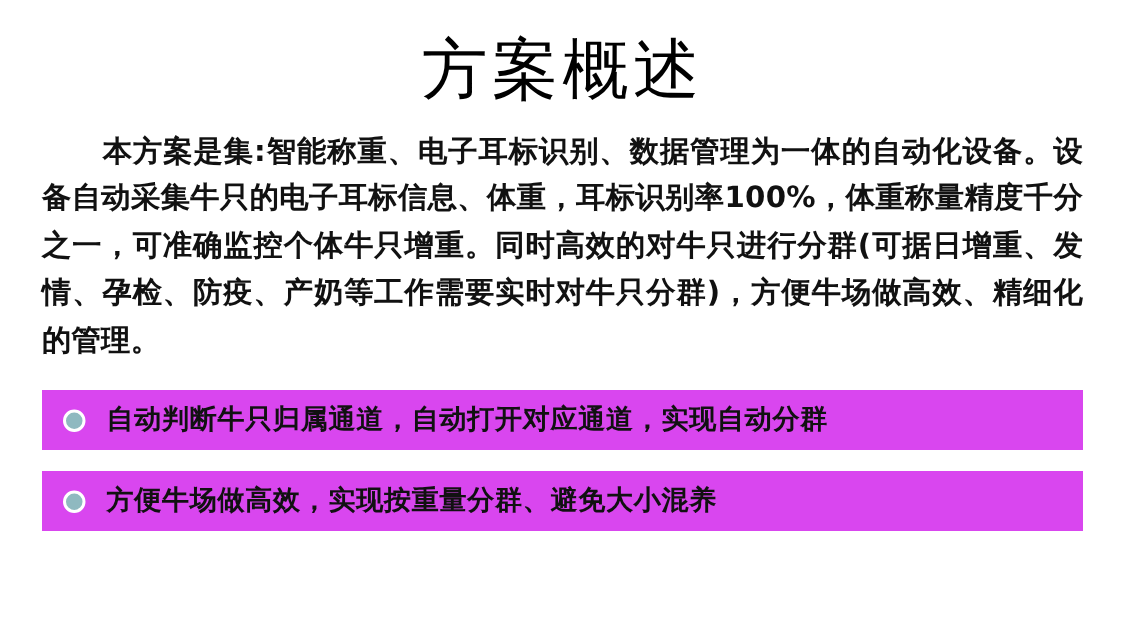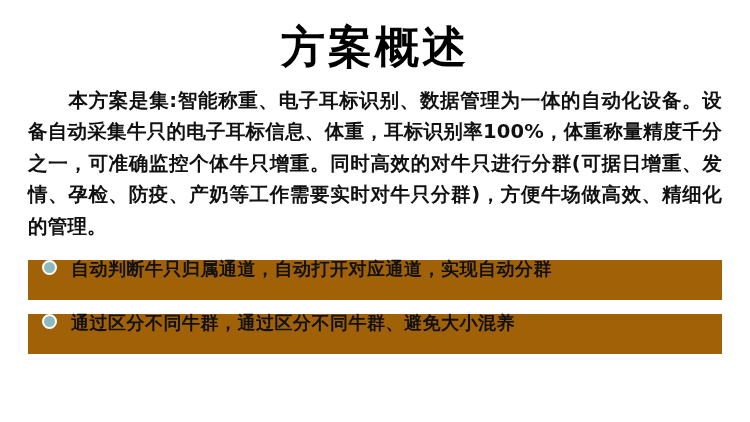--- a/index.html
+++ b/index.html
@@ -15,21 +15,21 @@
   }
   .page {
     position: relative;
     width: 750px;
     height: 422px;
     box-sizing: border-box;
   }
   .title {
     text-align: center;
     font-size: 44px;
-    font-weight: bold;
+    font-weight: normal;
     color: #000000;
     letter-spacing: 3px;
     padding-top: 22px;
     line-height: 1.15;
   }
   .body-text {
     margin: 12px 28px 0 28px;
     font-size: 19.5px;
     font-weight: bold;
     color: #111111;
@@ -40,22 +40,22 @@
   }
   .body-text .indent {
     display: inline-block;
     width: 40px;
   }
   .bullets {
     margin: 18px 28px 0 28px;
   }
   .bullet-row {
     display: flex;
-    align-items: flex-start;
-    background: #a16207;
+    align-items: center;
+    background: #d946ef;
     height: 40px;
     margin-bottom: 14px;
     padding-left: 14px;
     box-sizing: border-box;
   }
   .bullet-dot {
     flex: 0 0 auto;
     width: 15px;
     height: 15px;
     border-radius: 50%;
@@ -83,18 +83,18 @@
 
   <div class="bullets">
 
     <div class="bullet-row">
       <span class="bullet-dot"></span>
       <span class="bullet-label">自动判断牛只归属通道，自动打开对应通道，实现自动分群</span>
     </div>
 
     <div class="bullet-row">
       <span class="bullet-dot"></span>
-      <span class="bullet-label">通过区分不同牛群，通过区分不同牛群、避免大小混养</span>
+      <span class="bullet-label">方便牛场做高效，实现按重量分群、避免大小混养</span>
     </div>
 
   </div>
 
 </div>
 
 </body></html>

